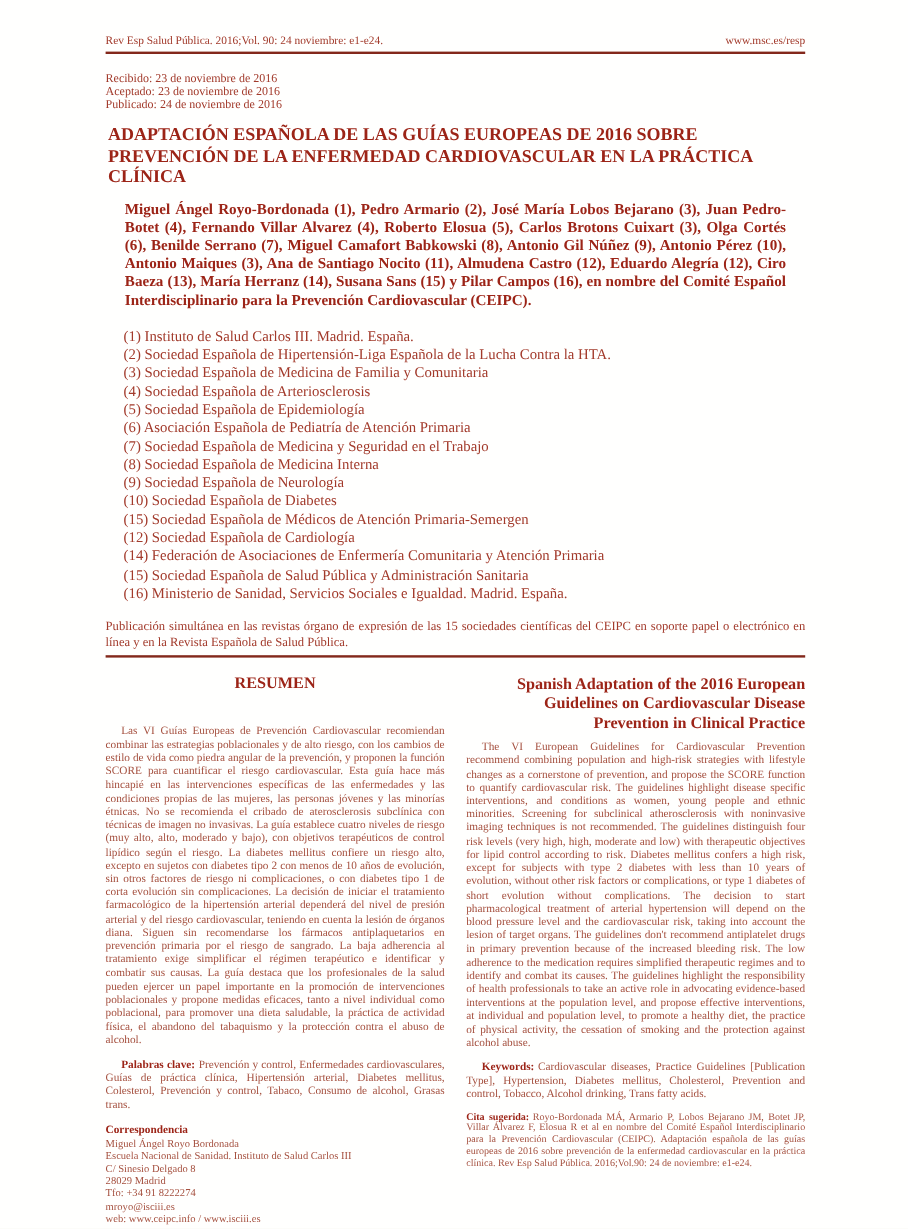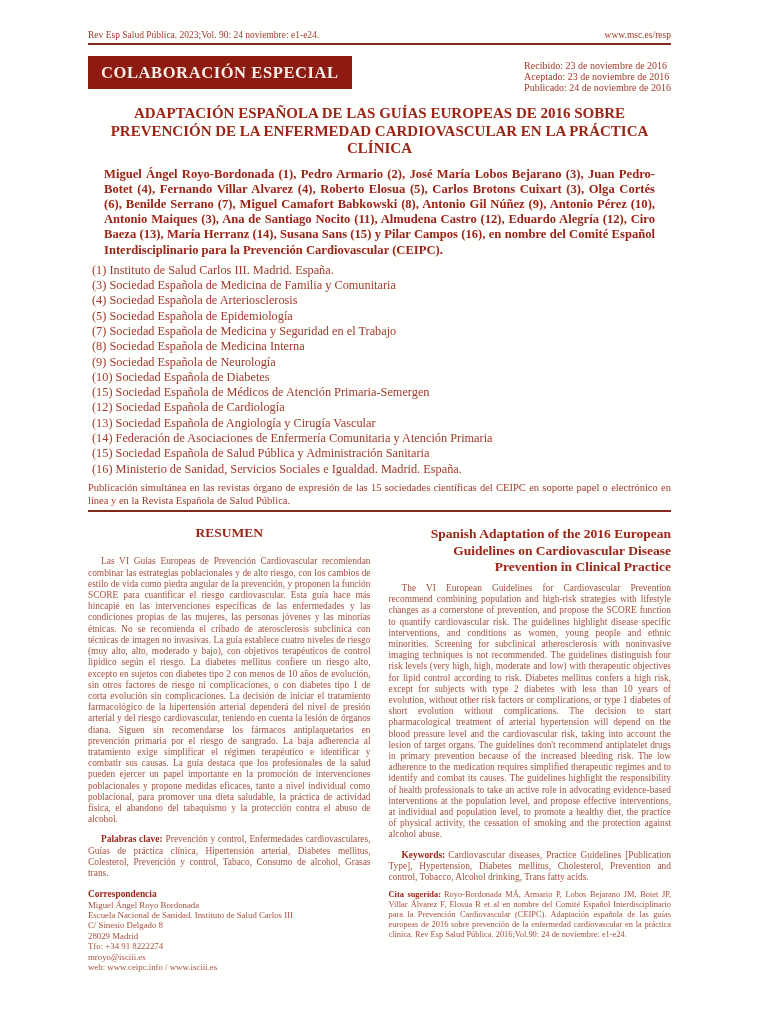--- a/index.html
+++ b/index.html
@@ -11,81 +11,81 @@
   
   .header-row{display:flex;justify-content:space-between;align-items:flex-end;
     font-size:9.5px;color:#a23a2b;padding-bottom:3px;}
   .header-rule{border:none;border-top:2px solid#83281b;margin:0;}
   .banner-row{display:flex;justify-content:space-between;align-items:flex-start;margin-top:11px;}
   .banner{background:#8e1b12;color:#f8f0e8;font-weight:bold;font-size:16.5px;
     letter-spacing:.6px;padding:7px 13px 6px;white-space:nowrap;}
   .dates{text-align:left;font-size:10px;line-height:11px;color:#a23a2b;padding-top:4px;}
   
   .title{color:#9c2417;font-size:15px;line-height:17.5px;font-weight:bold;
-    text-align:center;margin:12px 2px 9px;}
+    text-align:left;margin:12px 2px 9px;}
   .authors{color:#9c2417;font-weight:bold;font-size:12.6px;line-height:15.2px;
     text-align:justify;margin:0 16px 5px;}
-  .affiliations{list-style:none;margin:4px;padding:0;color:#a23a2b;
+  .affiliations{list-style:none;margin:15px;padding:0;color:#a23a2b;
     font-size:12.3px;line-height:15.3px;}
   .pub-note{color:#a23a2b;font-size:10.5px;line-height:12.8px;margin:5px 0 0;text-align:justify;}
   .section-rule{border:none;border-top:2px solid#83281b;margin:3px 0 0;}
   
   .columns{display:flex;gap:18px;margin-top:13px;}
   .col{flex:1;min-width:0;}
   .col-heading{color:#9c2417;font-size:13.5px;line-height:16px;font-weight:bold;
     text-align:center;margin:0;}
-  .resumen-heading{margin-bottom:15px;}
+  .resumen-heading{margin-bottom:28px;}
   .abstract-subtitle{color:#9c2417;font-size:13.5px;line-height:16.5px;font-weight:bold;
     text-align:right;margin:1px 0 7px;}
   .col-body{color:#a5503f;font-size:9.4px;line-height:11.2px;text-align:justify;
     text-indent:13px;margin:0;}
   .col-keywords{color:#a5503f;font-size:9.4px;line-height:11.2px;text-align:justify;
     text-indent:13px;margin:9px 0 0;}
   .kw-label{font-weight:bold;color:#9c2417;margin-right:3px;}
   .correspondence{margin-top:10px;font-size:8.8px;line-height:10.4px;color:#a5503f;}
   .corr-heading{font-weight:bold;color:#9c2417;font-size:9.4px;}
   .citation{margin-top:7px;font-size:8.4px;line-height:9.9px;text-align:justify;
     color:#a5503f;margin-bottom:0;}
 </style>
 </head>
 <body>
 
 <div class="page">
 
   <div class="header-row">
-    <span>Rev Esp Salud Pública. 2023;Vol. 90: 24 noviembre: e1-e24.</span>
+    <span>Rev Esp Salud Pública. 2016;Vol. 90: 24 noviembre: e1-e24.</span>
     <span>www.msc.es/resp</span>
   </div>
   <hr class="header-rule">
 
   <div class="banner-row">
-    <div class="banner">COLABORACIÓN ESPECIAL</div>
     <div class="dates">
         <div>Recibido: 23 de noviembre de 2016</div>
         <div>Aceptado: 23 de noviembre de 2016</div>
         <div>Publicado: 24 de noviembre de 2016</div>
       </div>
   </div>
 
   <h1 class="title">ADAPTACIÓN ESPAÑOLA DE LAS GUÍAS EUROPEAS DE 2016 SOBRE PREVENCIÓN DE LA ENFERMEDAD CARDIOVASCULAR EN LA PRÁCTICA CLÍNICA</h1>
 
   <p class="authors">Miguel Ángel Royo-Bordonada (1), Pedro Armario (2), José María Lobos Bejarano (3), Juan Pedro-Botet (4), Fernando Villar Alvarez (4), Roberto Elosua (5), Carlos Brotons Cuixart (3), Olga Cortés (6), Benilde Serrano (7), Miguel Camafort Babkowski (8), Antonio Gil Núñez (9), Antonio Pérez (10), Antonio Maiques (3), Ana de Santiago Nocito (11), Almudena Castro (12), Eduardo Alegría (12), Ciro Baeza (13), María Herranz (14), Susana Sans (15) y Pilar Campos (16), en nombre del Comité Español Interdisciplinario para la Prevención Cardiovascular (CEIPC).</p>
 
   <ul class="affiliations">
       <li>(1) Instituto de Salud Carlos III. Madrid. España.</li>
+      <li>(2) Sociedad Española de Hipertensión-Liga Española de la Lucha Contra la HTA.</li>
       <li>(3) Sociedad Española de Medicina de Familia y Comunitaria</li>
       <li>(4) Sociedad Española de Arteriosclerosis</li>
       <li>(5) Sociedad Española de Epidemiología</li>
+      <li>(6) Asociación Española de Pediatría de Atención Primaria</li>
       <li>(7) Sociedad Española de Medicina y Seguridad en el Trabajo</li>
       <li>(8) Sociedad Española de Medicina Interna</li>
       <li>(9) Sociedad Española de Neurología</li>
       <li>(10) Sociedad Española de Diabetes</li>
       <li>(15) Sociedad Española de Médicos de Atención Primaria-Semergen</li>
       <li>(12) Sociedad Española de Cardiología</li>
-      <li>(13) Sociedad Española de Angiología y Cirugía Vascular</li>
       <li>(14) Federación de Asociaciones de Enfermería Comunitaria y Atención Primaria</li>
       <li>(15) Sociedad Española de Salud Pública y Administración Sanitaria</li>
       <li>(16) Ministerio de Sanidad, Servicios Sociales e Igualdad. Madrid. España.</li>
     </ul>
 
   <p class="pub-note">Publicación simultánea en las revistas órgano de expresión de las 15 sociedades científicas del CEIPC en soporte papel o electrónico en línea y en la Revista Española de Salud Pública.</p>
   <hr class="section-rule">
 
   <div class="columns">
 

